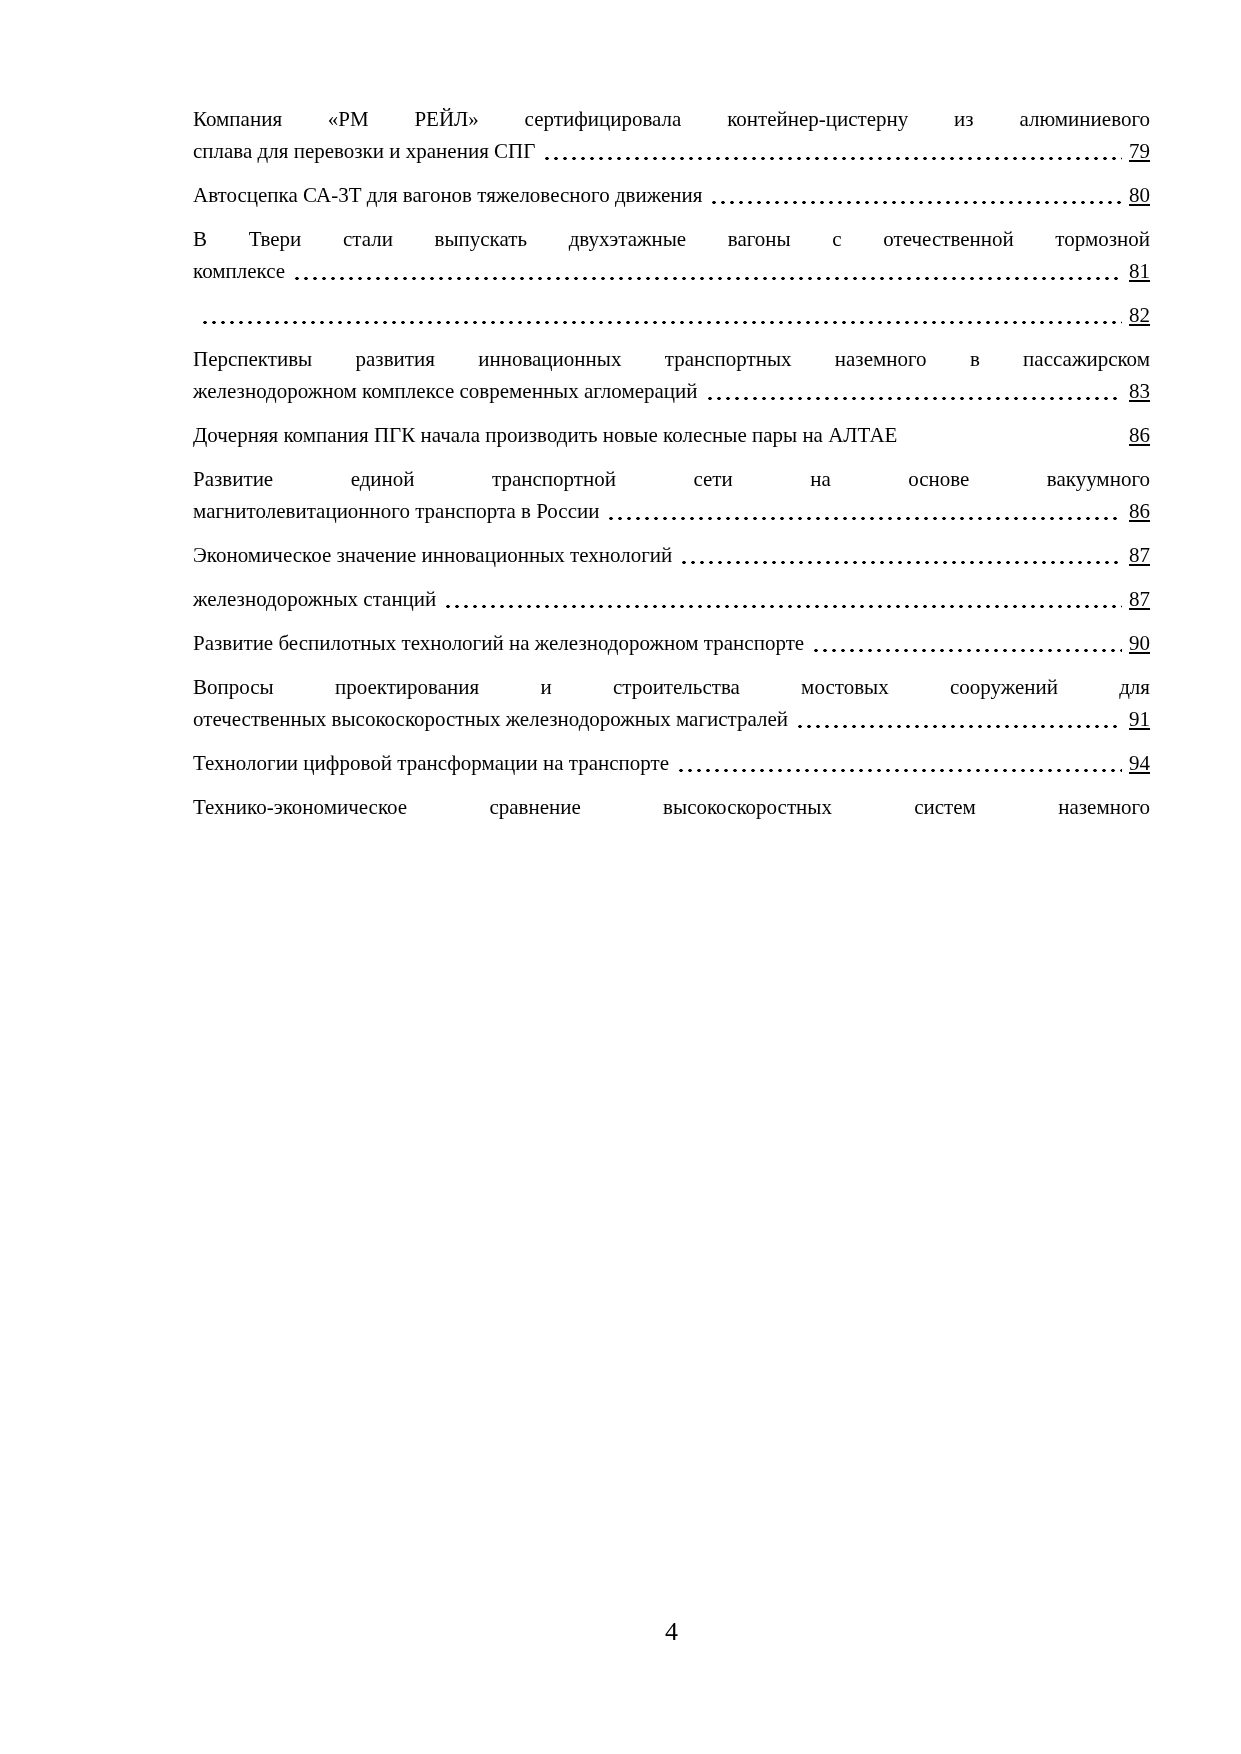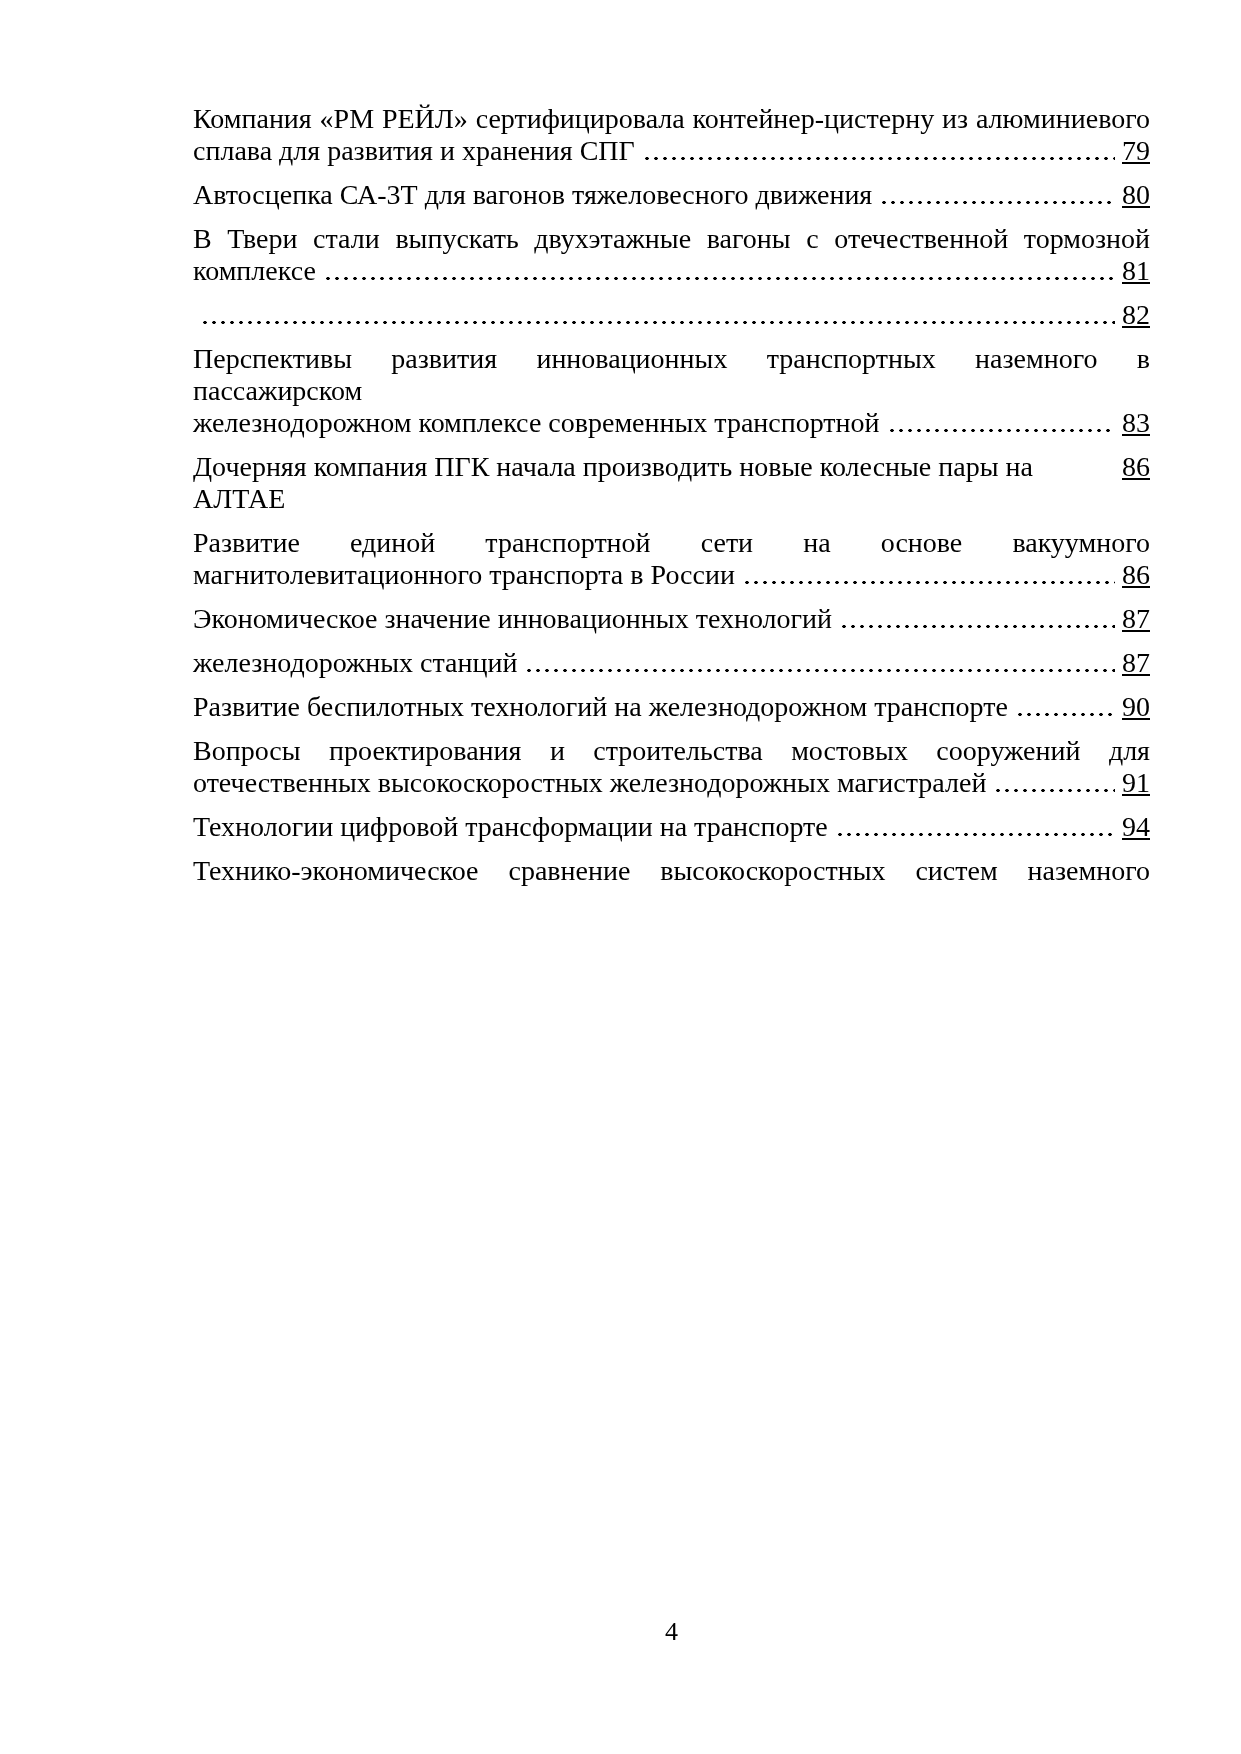--- a/index.html
+++ b/index.html
@@ -18,21 +18,21 @@
     box-sizing: border-box;
   }
   .toc-list {
     position: absolute;
     top: 103px;
     left: 193px;
     width: 957px;
   }
   .toc-entry {
     margin: 0 0 12px 0;
-    font-size: 28px;
+    font-size: 21px;
     line-height: 32px;
   }
   .toc-line-full {
     text-align: justify;
     text-align-last: justify;
     white-space: normal;
   }
   .toc-line-last {
     display: flex;
     align-items: baseline;
@@ -71,21 +71,21 @@
 </style>
 </head>
 <body>
 
 <div class="doc-page">
 
   <div class="toc-list">
   <div class="toc-entry">
     <div class="toc-line-full">Компания «РМ РЕЙЛ» сертифицировала контейнер-цистерну из алюминиевого</div>
         <div class="toc-line-last">
-      <span class="toc-text">сплава для развития и хранения СПГ</span>
+      <span class="toc-text">сплава для перевозки и хранения СПГ</span>
       <span class="toc-leader"></span>
       <span class="toc-page">79</span>
     </div>
   </div>
 
   <div class="toc-entry">
     <div class="toc-line-last">
       <span class="toc-text">Автосцепка СА-3Т для вагонов тяжеловесного движения</span>
       <span class="toc-leader"></span>
       <span class="toc-page">80</span>
@@ -104,21 +104,21 @@
   <div class="toc-entry">
     <div class="toc-line-last">
       <span class="toc-leader"></span>
       <span class="toc-page">82</span>
     </div>
   </div>
 
   <div class="toc-entry">
     <div class="toc-line-full">Перспективы развития инновационных транспортных наземного в пассажирском</div>
         <div class="toc-line-last">
-      <span class="toc-text">железнодорожном комплексе современных транспортной</span>
+      <span class="toc-text">железнодорожном комплексе современных агломераций</span>
       <span class="toc-leader"></span>
       <span class="toc-page">83</span>
     </div>
   </div>
 
   <div class="toc-entry">
     <div class="toc-line-last">
       <span class="toc-text">Дочерняя компания ПГК начала производить новые колесные пары на АЛТАЕ</span>
       <span class="toc-leader no-dots"></span>
       <span class="toc-page">86</span>

